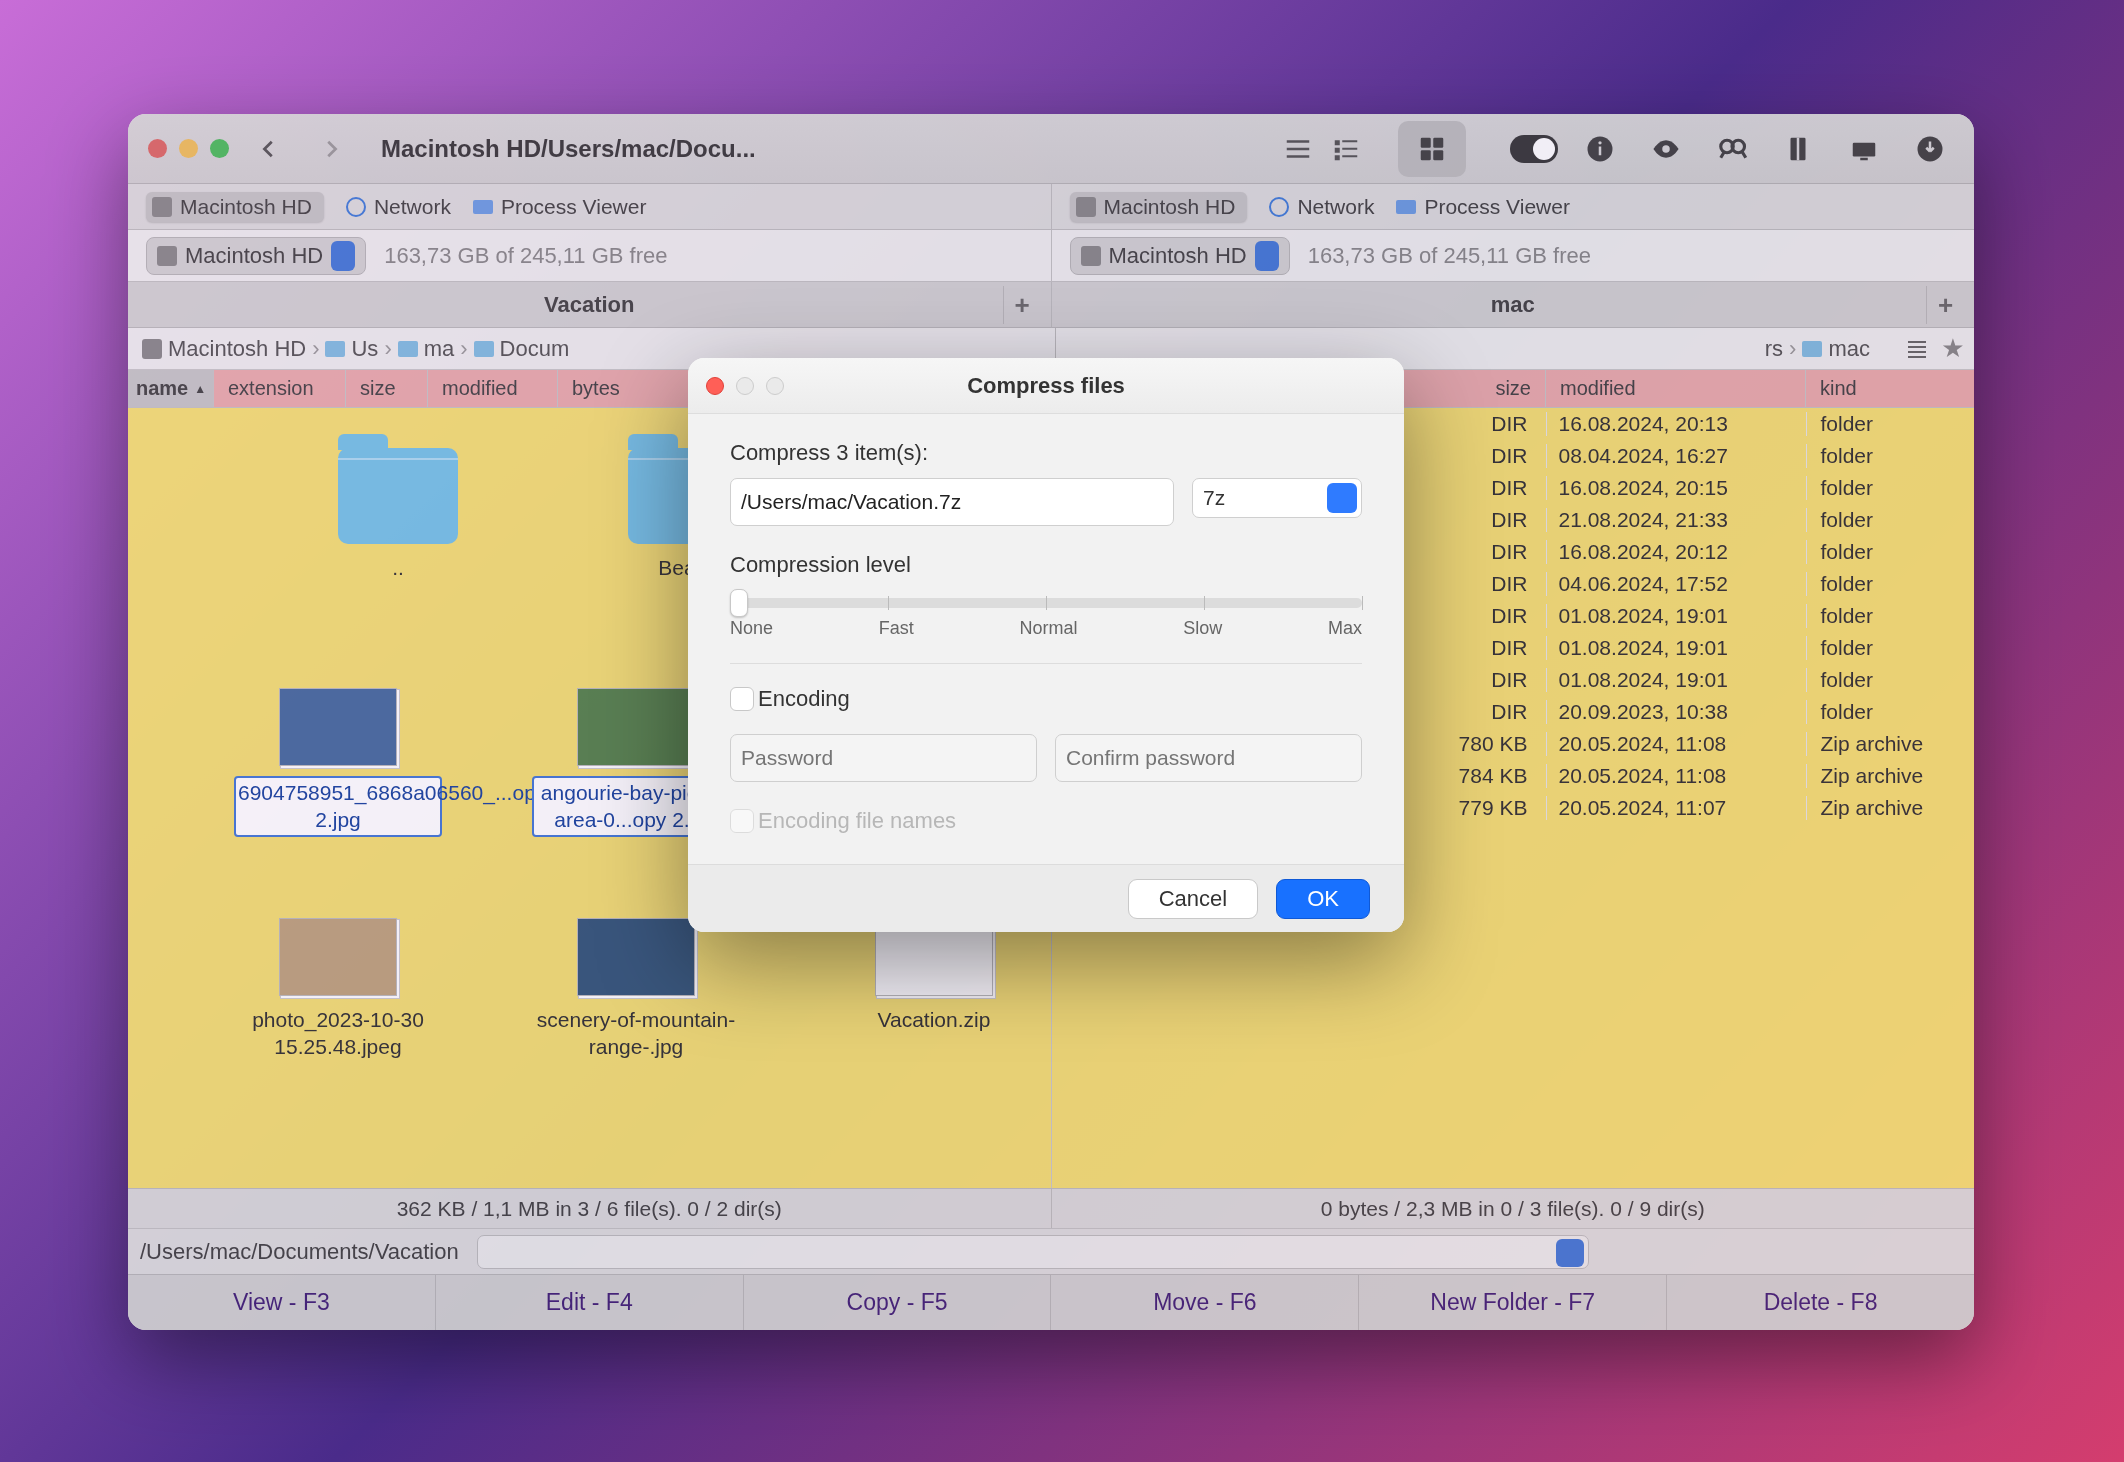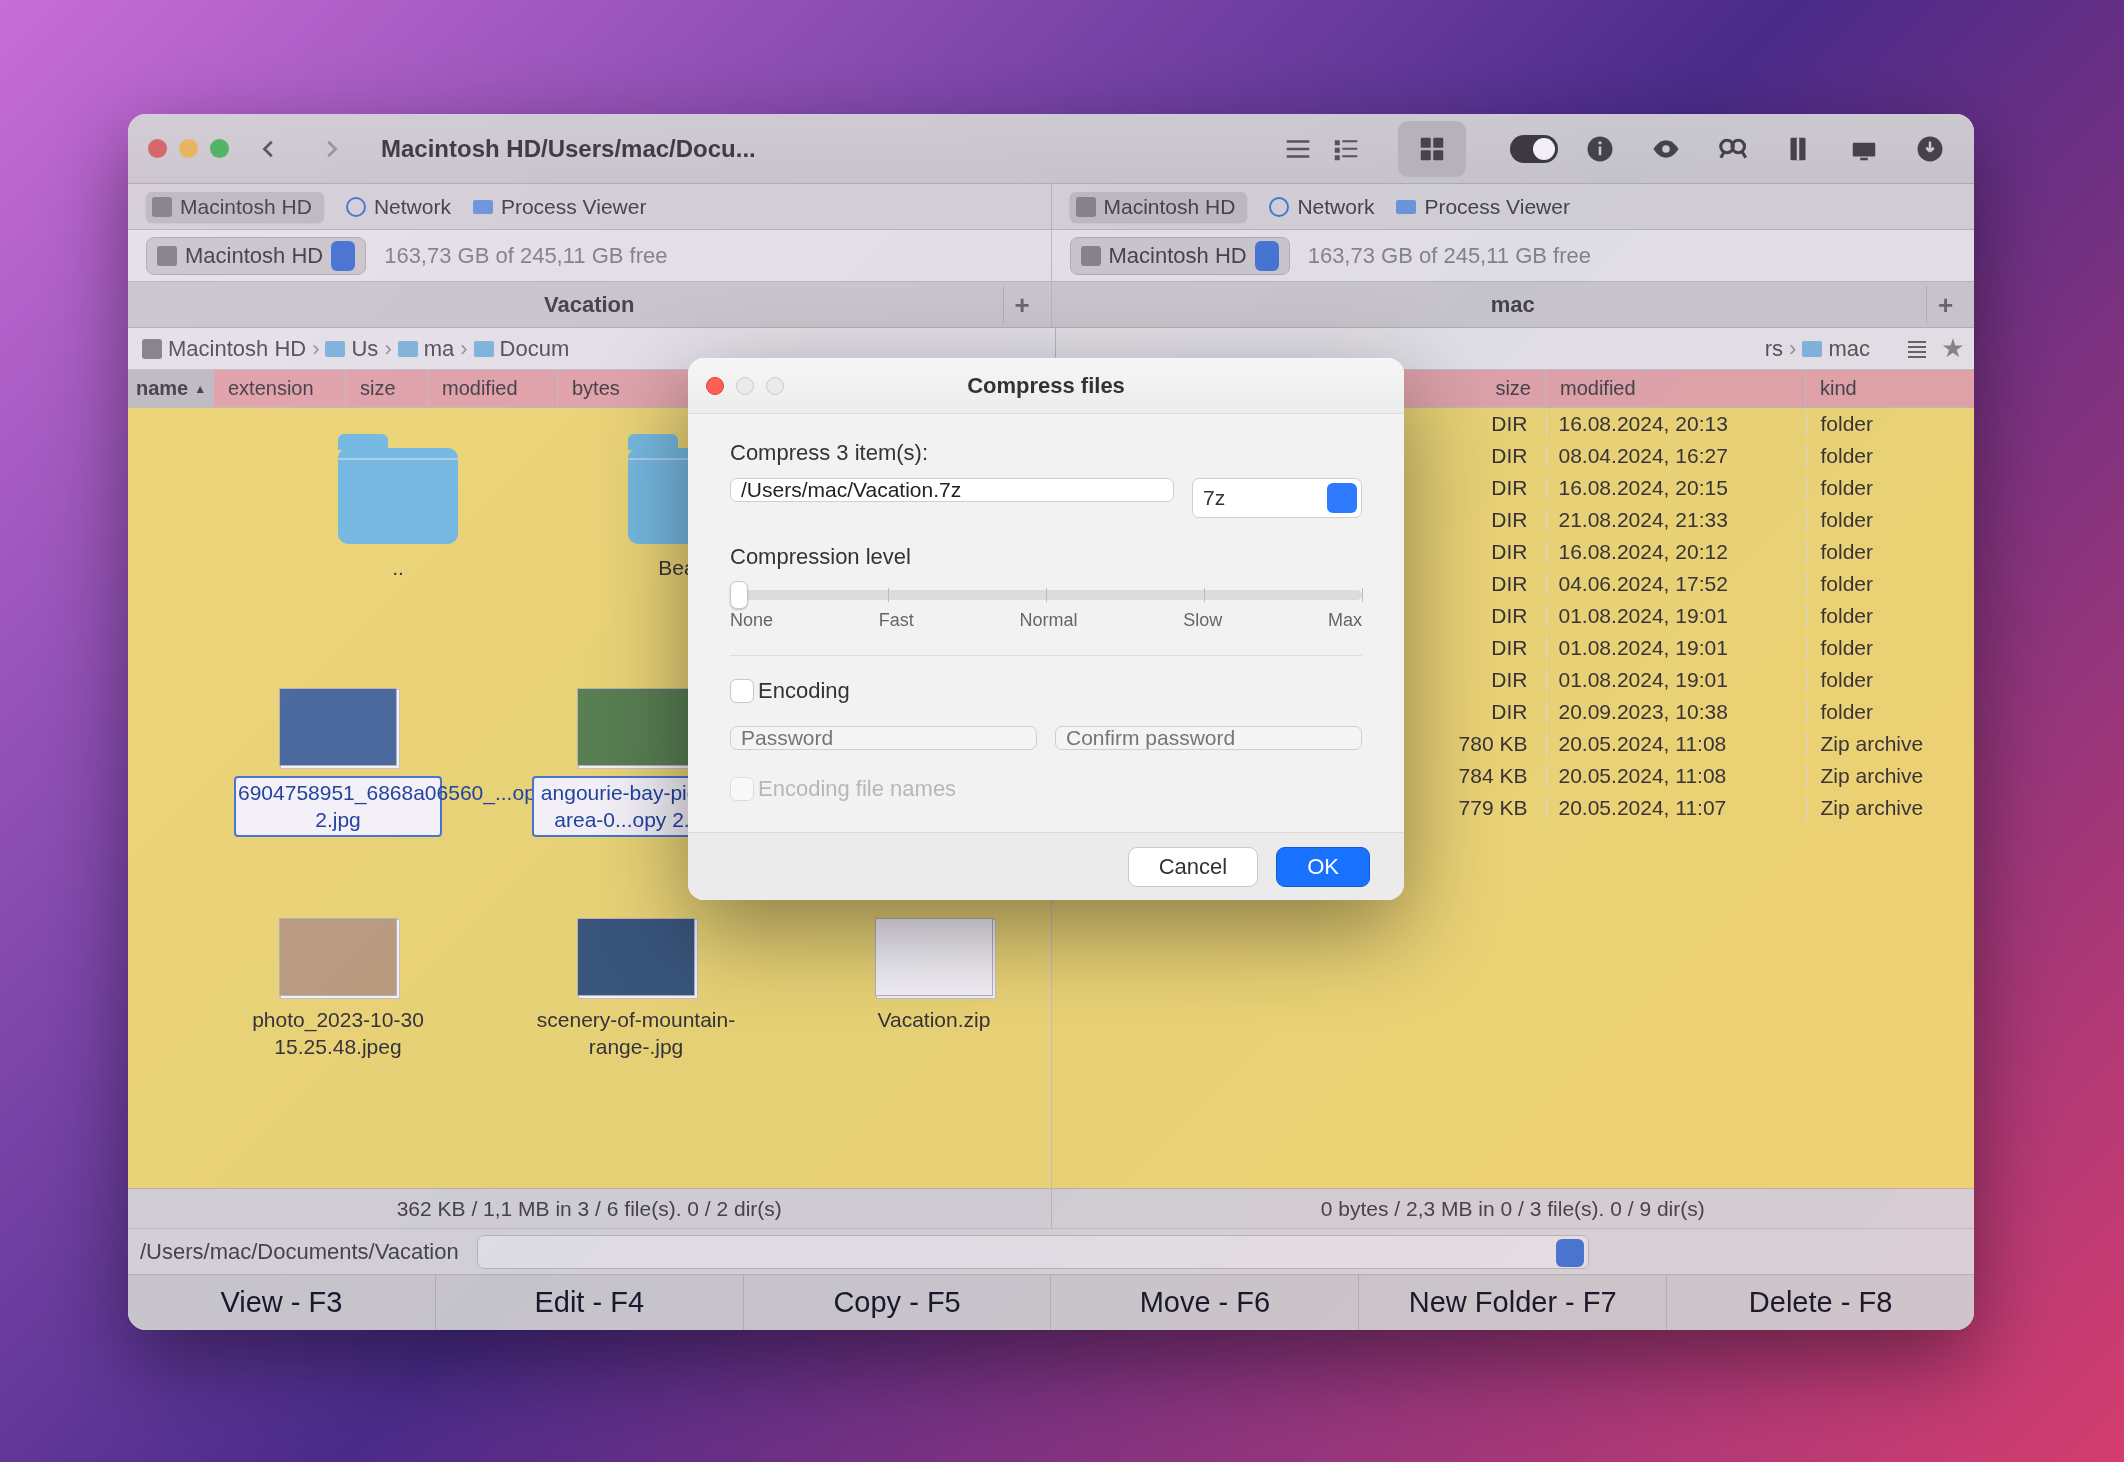--- a/index.html
+++ b/index.html
@@ -89,33 +89,33 @@
 
   .statusbar{height:40px;display:flex;}
   .shalf{flex:1;display:flex;align-items:center;justify-content:center;background:#d9d9d9;border-top:1px solid #bcbcbc;font-size:21px;color:#444;}
   .shalf:last-child{border-left:1px solid #bcbcbc;}
 
   .pathbar{height:46px;display:flex;align-items:center;background:#dcdcdc;border-top:1px solid #c2c2c2;padding:0 12px;font-size:22px;color:#444;position:relative;}
   .pathdrop{width:1112px;height:34px;border:1px solid #bcbcbc;border-radius:7px;background:#eaeaea;margin-left:18px;position:relative;}
   .pathdrop .dd{position:absolute;right:4px;top:3px;width:28px;height:28px;border-radius:6px;background:#2f7bff;}
 
   .fnbar{height:56px;display:flex;background:#d0d0d0;border-top:1px solid #b7b7b7;}
-  .fnbtn{flex:1;display:flex;align-items:center;justify-content:center;border-right:1px solid #b7b7b7;font-size:29px;color:#0f172a;}
+  .fnbtn{flex:1;display:flex;align-items:center;justify-content:center;border-right:1px solid #b7b7b7;font-size:23px;color:#4c1d95;}
   .fnbtn:last-child{border-right:none;}
 
   
   .modal{position:absolute;left:688px;top:358px;width:716px;background:#f2f2f2;border-radius:16px;box-shadow:0 30px 90px rgba(0,0,0,.4);overflow:hidden;}
   .mtitle{height:56px;display:flex;align-items:center;justify-content:center;position:relative;font-size:22px;font-weight:700;color:#333;border-bottom:1px solid #ddd;background:linear-gradient(#f6f6f6,#ececec);}
   .mdots{position:absolute;left:18px;display:flex;gap:12px;}
   .mdot{width:18px;height:18px;border-radius:50%;border:1px solid #ccc;background:#eaeaea;}
   .mdot.red{background:#ff5f57;border-color:#e04038;}
   .mbody{padding:26px 42px 8px;font-size:22px;color:#333;}
   .mlabel{margin-bottom:12px;}
   .row{display:flex;gap:18px;margin-bottom:26px;}
-  .tinput{flex:1;height:24px;border:1px solid #cfcfcf;border-radius:7px;background:#fff;padding:4px 10px;font-size:21px;color:#222;}
+  .tinput{flex:1;height:48px;border:1px solid #cfcfcf;border-radius:7px;background:#fff;padding:4px 10px;font-size:21px;color:#222;}
   .tinput.dis{background:#f4f4f4;color:#999;}
   .select{width:170px;height:40px;border:1px solid #cfcfcf;border-radius:7px;background:#fff;display:flex;align-items:center;padding:0 10px;position:relative;font-size:21px;}
   .select .ar{position:absolute;right:4px;top:4px;width:30px;height:30px;border-radius:6px;background:#2f7bff;}
   .slider{height:10px;border-radius:5px;background:#dcdcdc;position:relative;margin:20px 0 10px;}
   .slider .tick{position:absolute;top:-2px;width:1px;height:14px;background:#bbb;}
   .slider .knob{position:absolute;left:0;top:-9px;width:18px;height:28px;border-radius:7px;background:#fff;border:1px solid #c8c8c8;box-shadow:0 1px 2px rgba(0,0,0,.2);}
   .slabels{display:flex;justify-content:space-between;font-size:18px;color:#666;margin-bottom:24px;}
   hr.div{border:none;border-top:1px solid #ddd;margin:8px 0 22px;}
   .check{display:flex;align-items:center;gap:4px;margin-bottom:22px;font-size:22px;}
   .cbox{width:24px;height:24px;border:1px solid #c8c8c8;border-radius:6px;background:#fff;}

